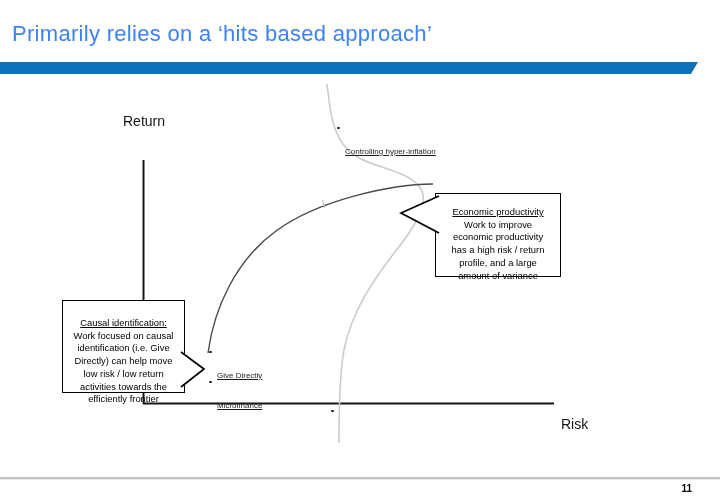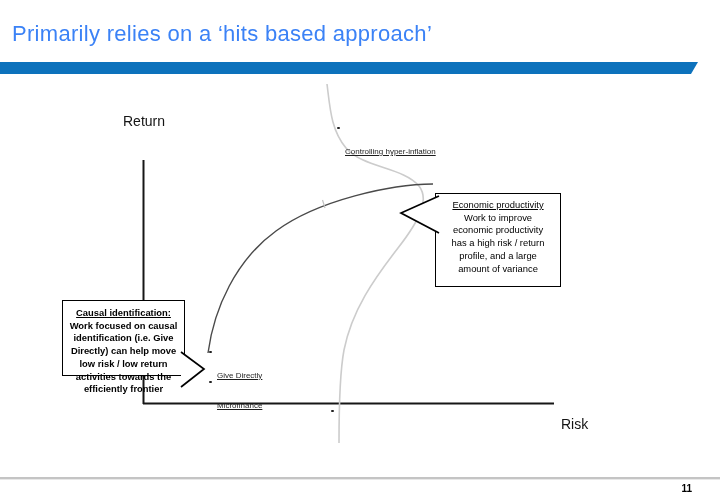--- a/index.html
+++ b/index.html
@@ -31,22 +31,22 @@
   .pt2 { left:217px; top:377px; }
   .pt3 { left:339px; top:406px; font-size:8.5px; }
 
   .callout {
     position:absolute; box-sizing:border-box; background:#fff;
     border:1.8px solid #000; text-align:center; font-size:9.4px;
     line-height:12.7px; color:#000; z-index:5;
   }
   .callout .heading { text-decoration:underline; }
   .callout .body { white-space:pre-line; }
-  .callout-causal   { left:62px;  top:300px; width:123px; height:76px; padding-top:6px;font-weight:bold; }
-  .callout-economic { left:435px; top:193px; width:126px; height:94px; padding-top:5px; }
+  .callout-causal   { left:62px;  top:300px; width:123px; height:93px; padding-top:16px; }
+  .callout-economic { left:435px; top:193px; width:126px; height:84px; padding-top:12px; }
 
   .footer-line { position:absolute; left:0; top:477px; width:720px; height:2px;
                  background:#c4c4c4; border-bottom:1px solid #e8e8e8; }
   .page-number { position:absolute; top:483px; right:28px; font-size:10px;
                  font-weight:700; color:#000; }
 </style>
 </head>
 <body>
 
 <div class="slide-title">Primarily relies on a ‘hits based approach’</div>

